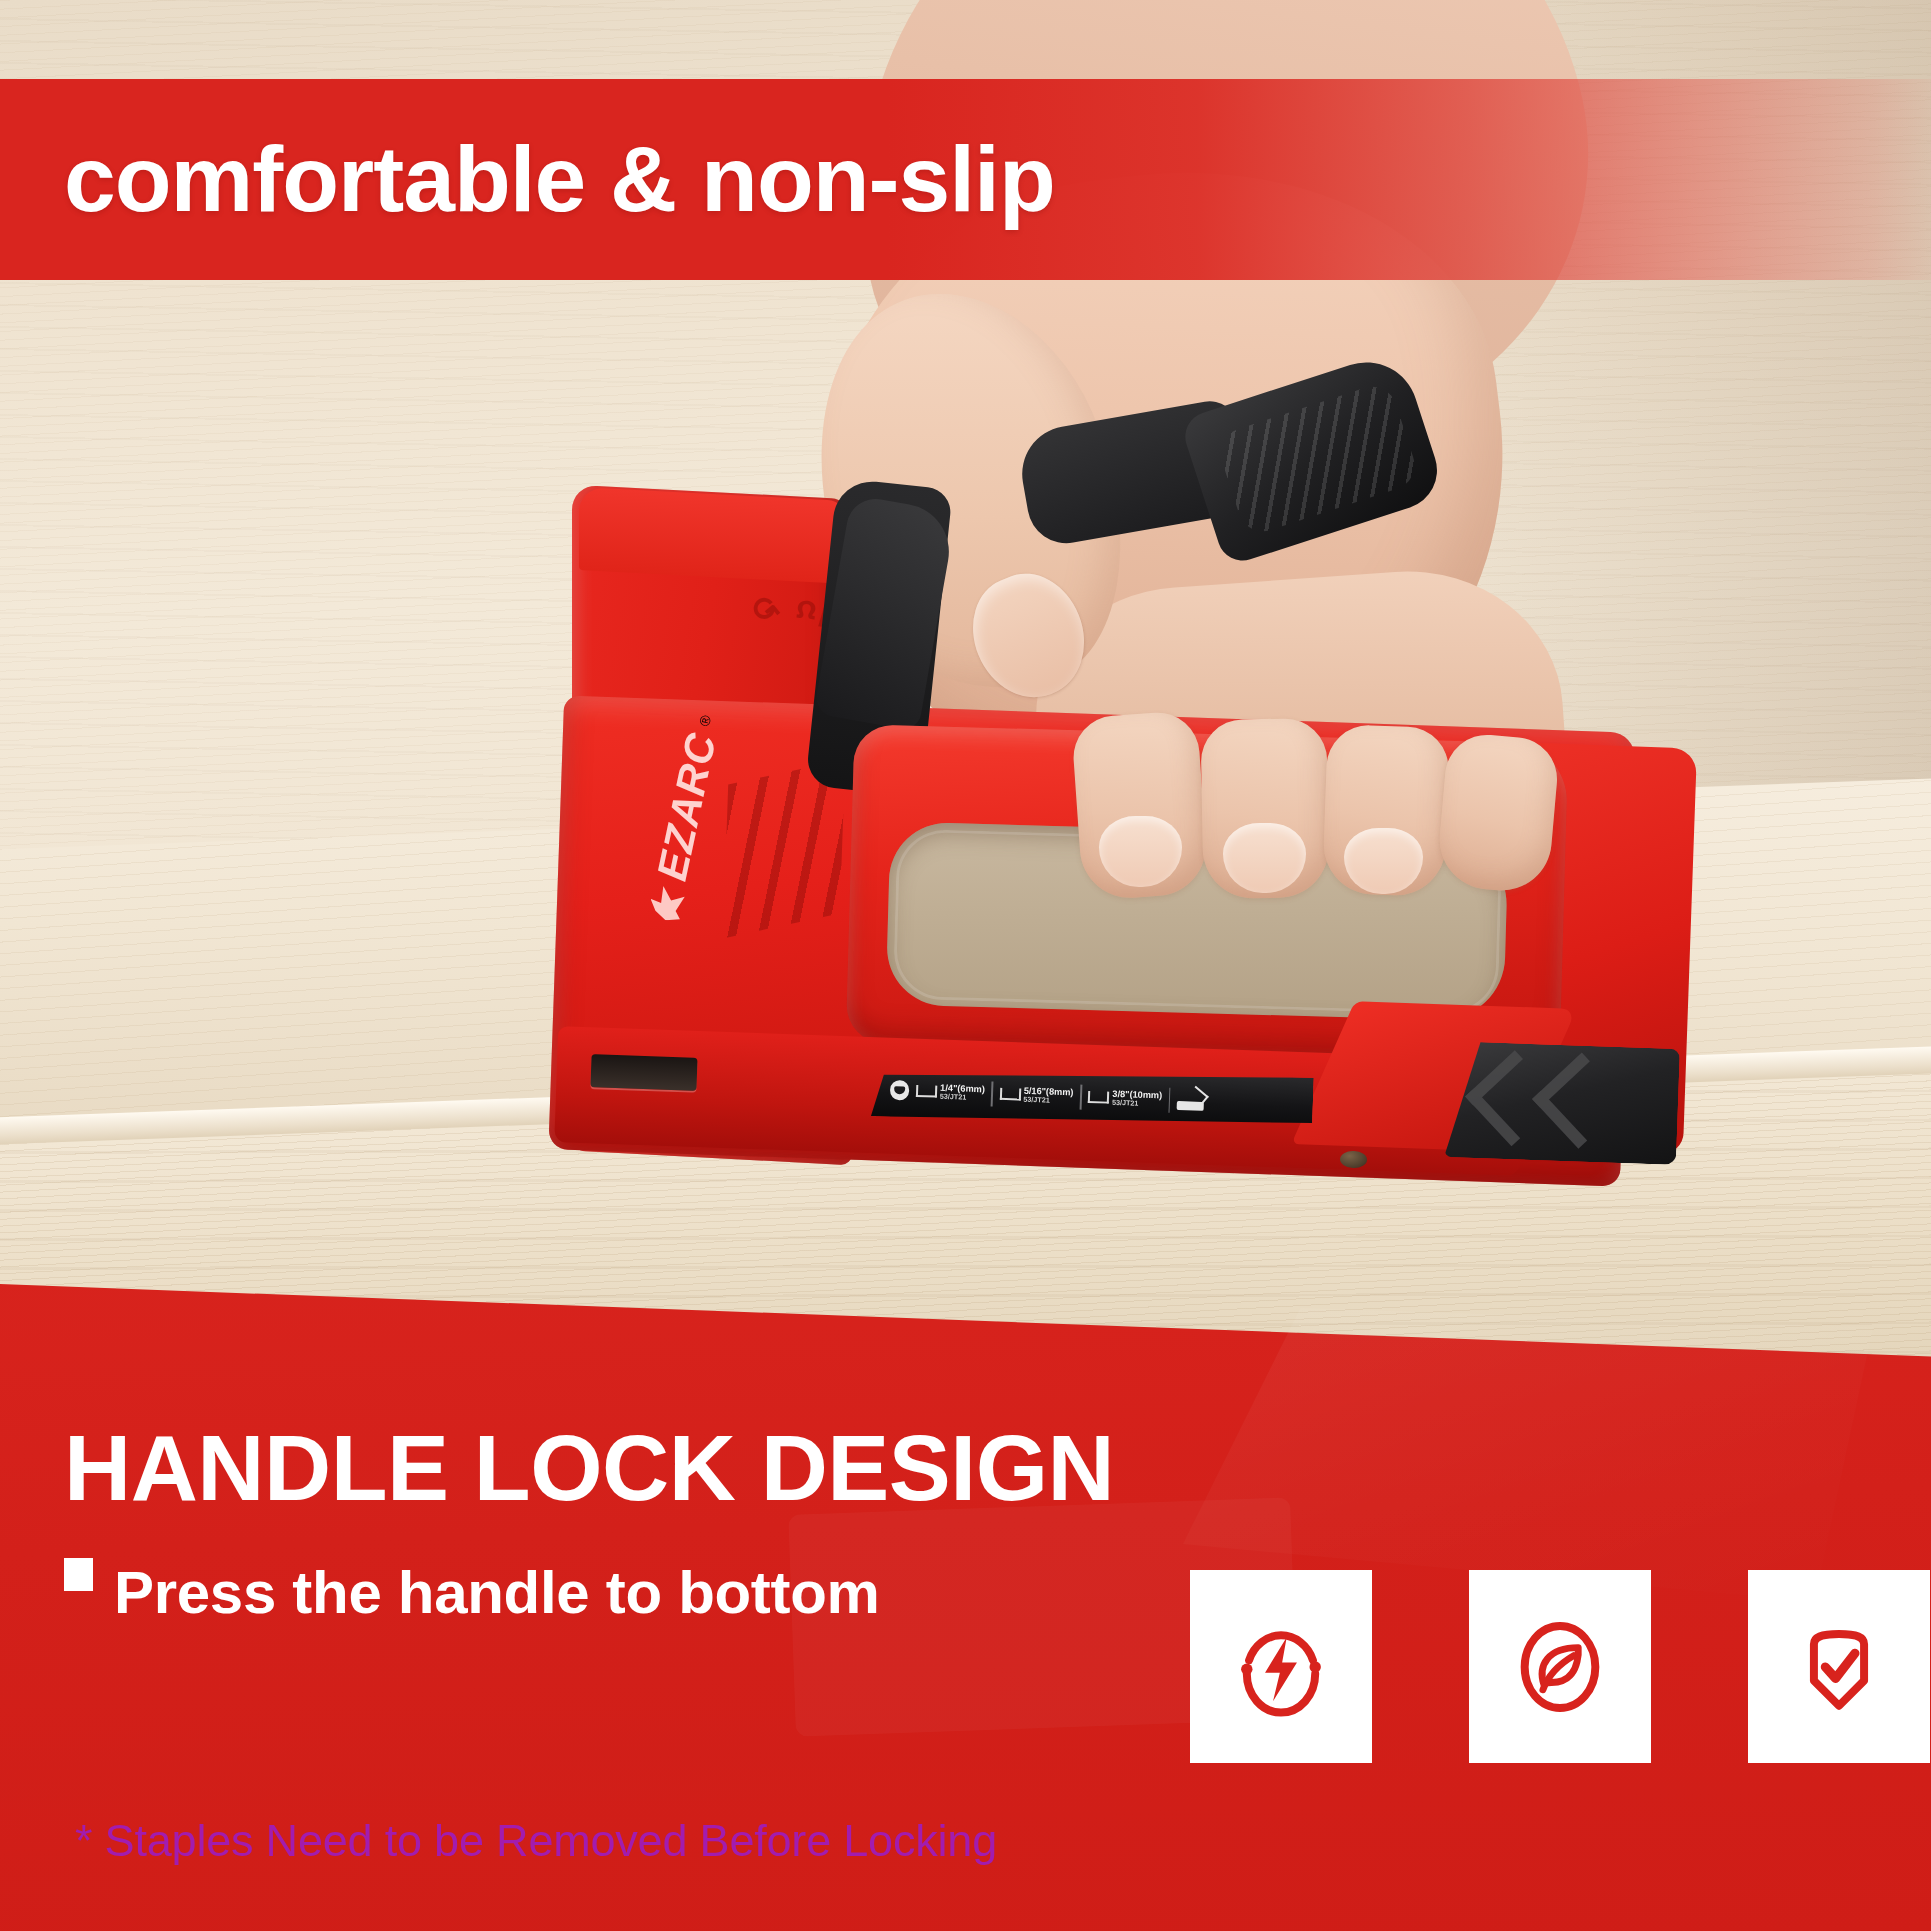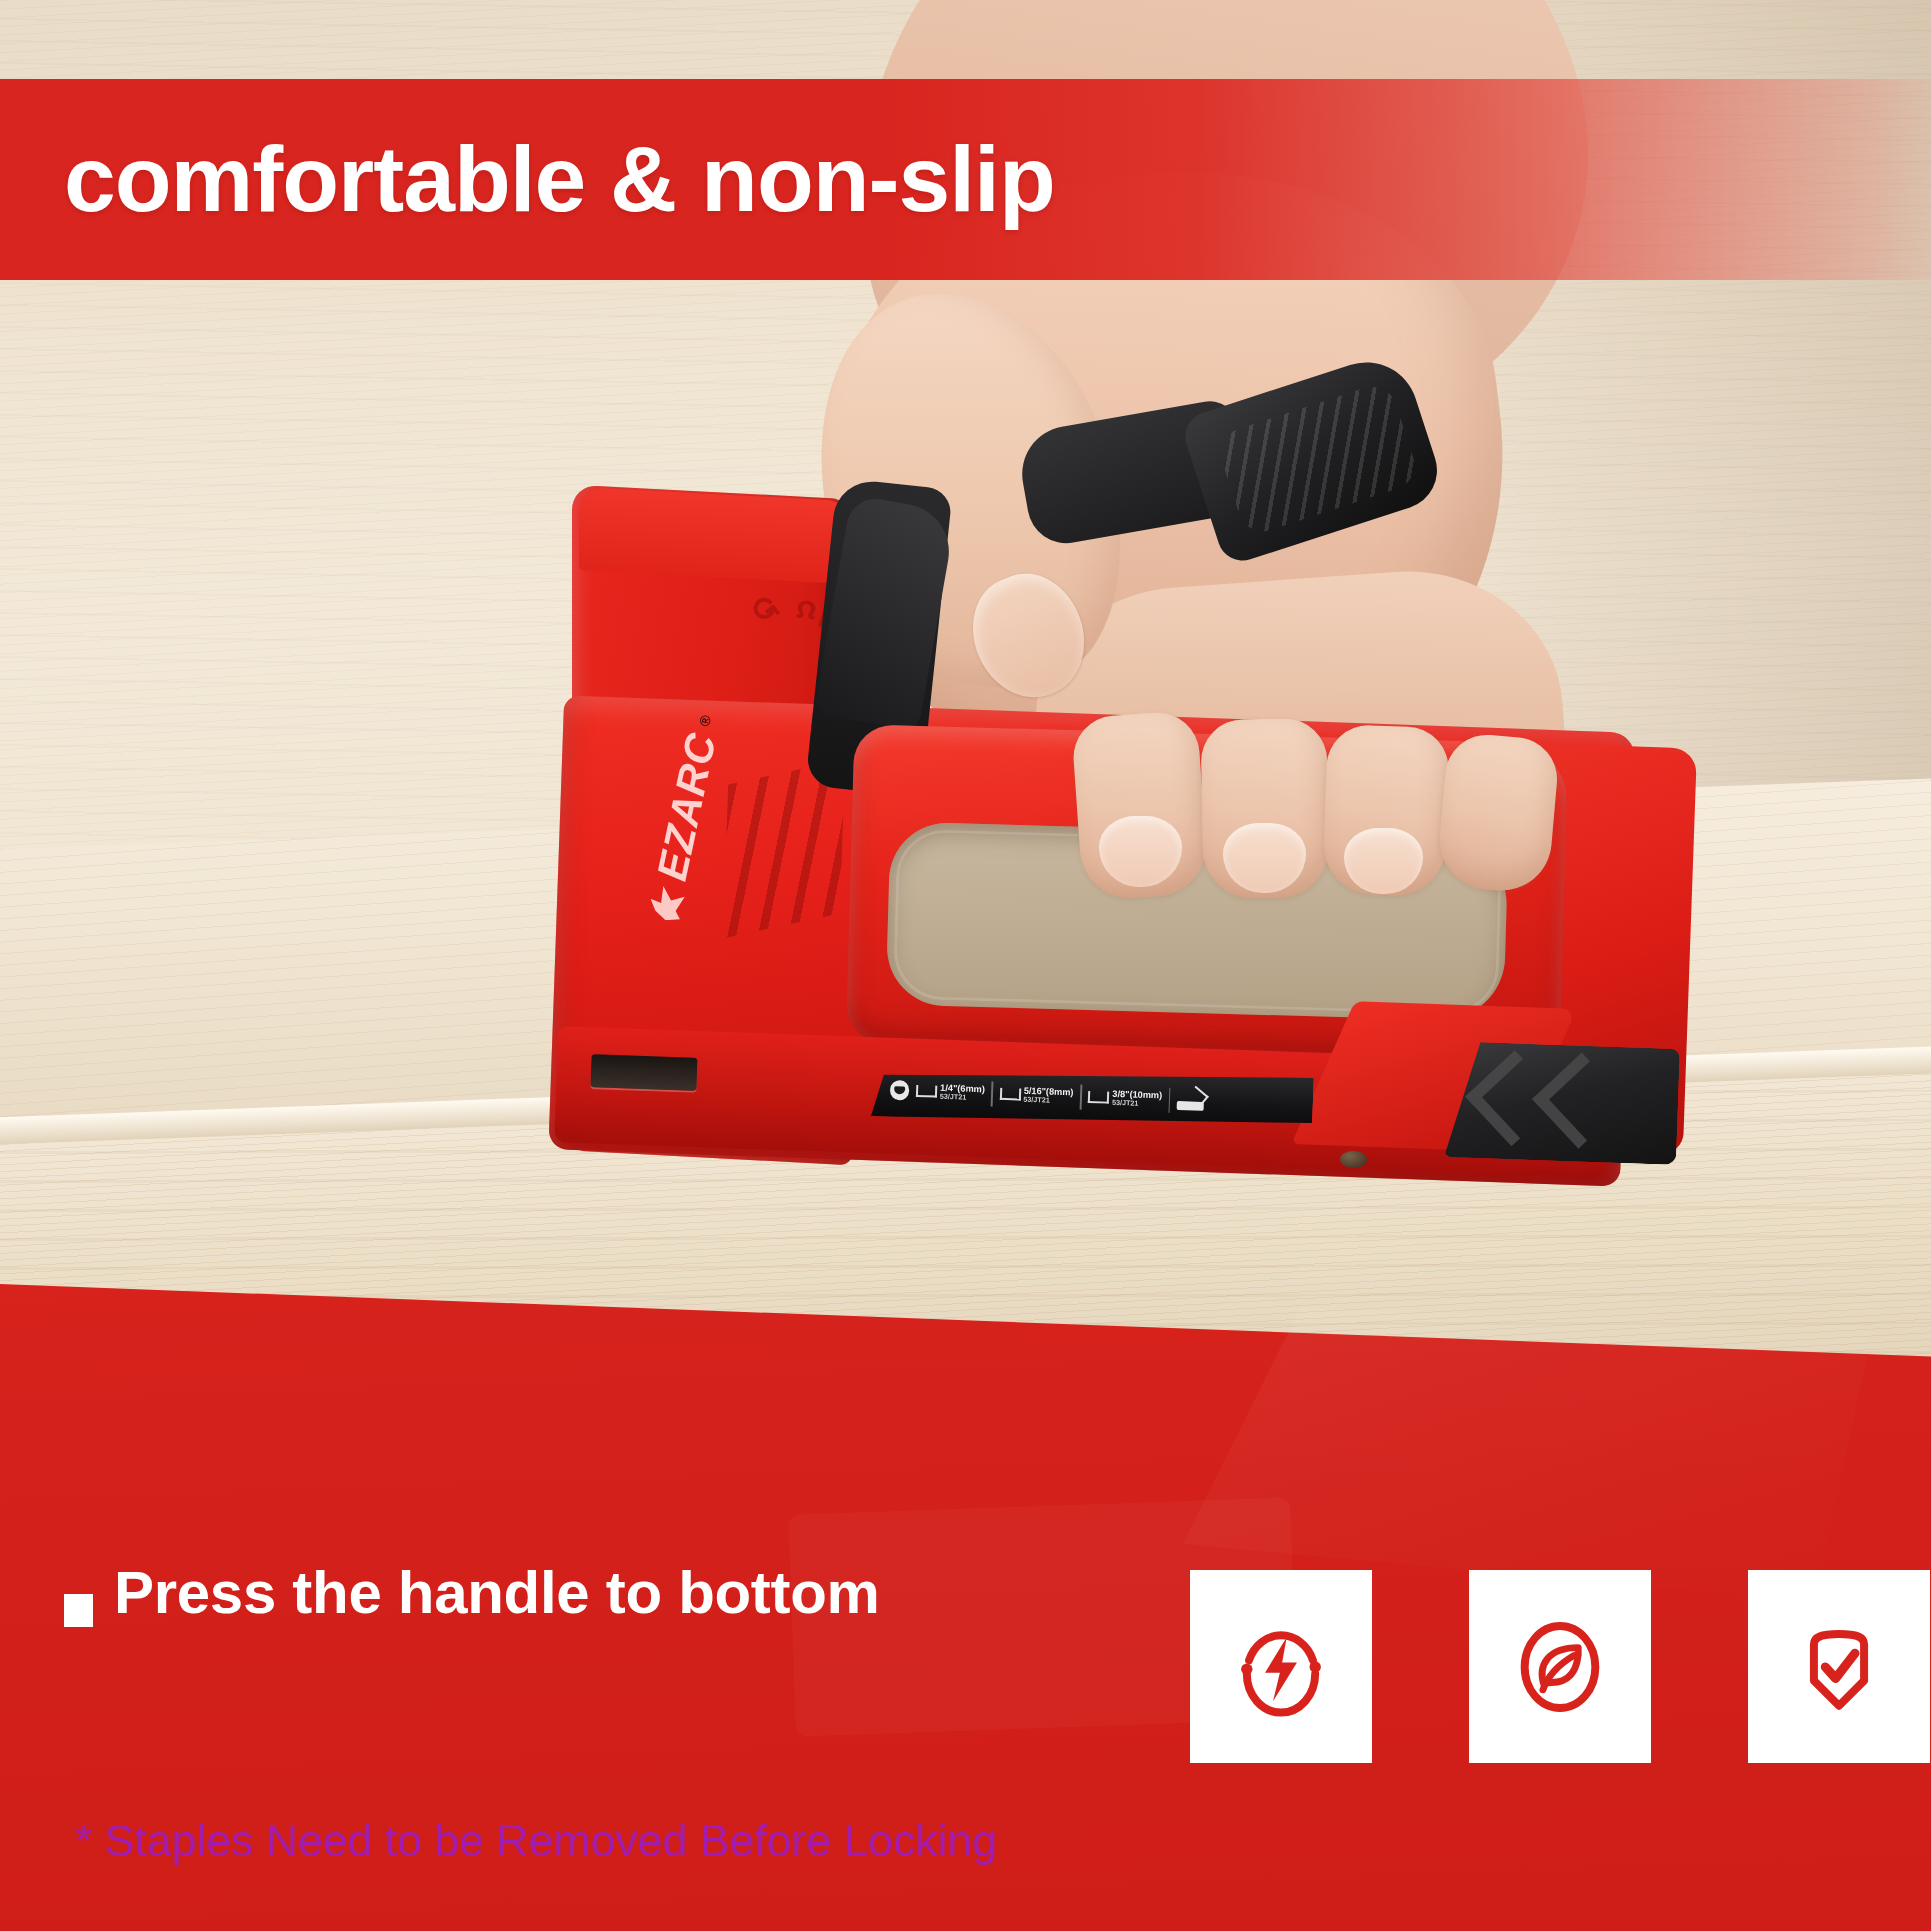--- a/index.html
+++ b/index.html
@@ -327,21 +327,21 @@
     position:absolute;left:792px;top:1506px;width:502px;height:222px;
     background:rgba(255,255,255,.035);
     border-radius:11.6px;transform:rotate(-2deg);
   }
   .bp-head{
     position:absolute;left:64px;top:1415px;
     color:#fff;font-family:"Liberation Sans", sans-serif;
     font-weight:bold;font-size:93px;letter-spacing:-0.5px;white-space:nowrap;
   }
   .bullets{position:absolute;left:64px;top:1558px;}
-  .bullet{display:flex;align-items:flex-end;gap:21px;margin-bottom:44px;}
+  .bullet{display:flex;align-items:flex-start;gap:21px;margin-bottom:44px;}
   .bullet-sq{
     width:29px;height:33px;background:#fff;flex:0 0 auto;
   }
   .bullet-tx{
     color:#fff;font-family:"Liberation Sans", sans-serif;
     font-weight:bold;font-size:60px;white-space:nowrap;letter-spacing:-0.3px;
   }
   .footnote{
     position:absolute;left:75px;top:1815px;
     color:#a21caf;font-family:"Liberation Sans", sans-serif;
@@ -466,20 +466,21 @@
   </div>
 
   <div class="topbanner">
     <div class="topbanner-txt">comfortable &amp; non-slip</div>
   </div>
 
   <div class="bottompanel"></div>
   <div class="bp-ghost"></div>
   <div class="bp-ghost2"></div>
 
+  <div class="bp-head">HANDLE LOCK DESIGN</div>
 
   <div class="bullets">
     <div class="bullet">
       <span class="bullet-sq"></span>
       <span class="bullet-tx">Press the handle to bottom</span>
     </div>
   </div>
 
   <div class="footnote">* Staples Need to be Removed Before Locking</div>
 

